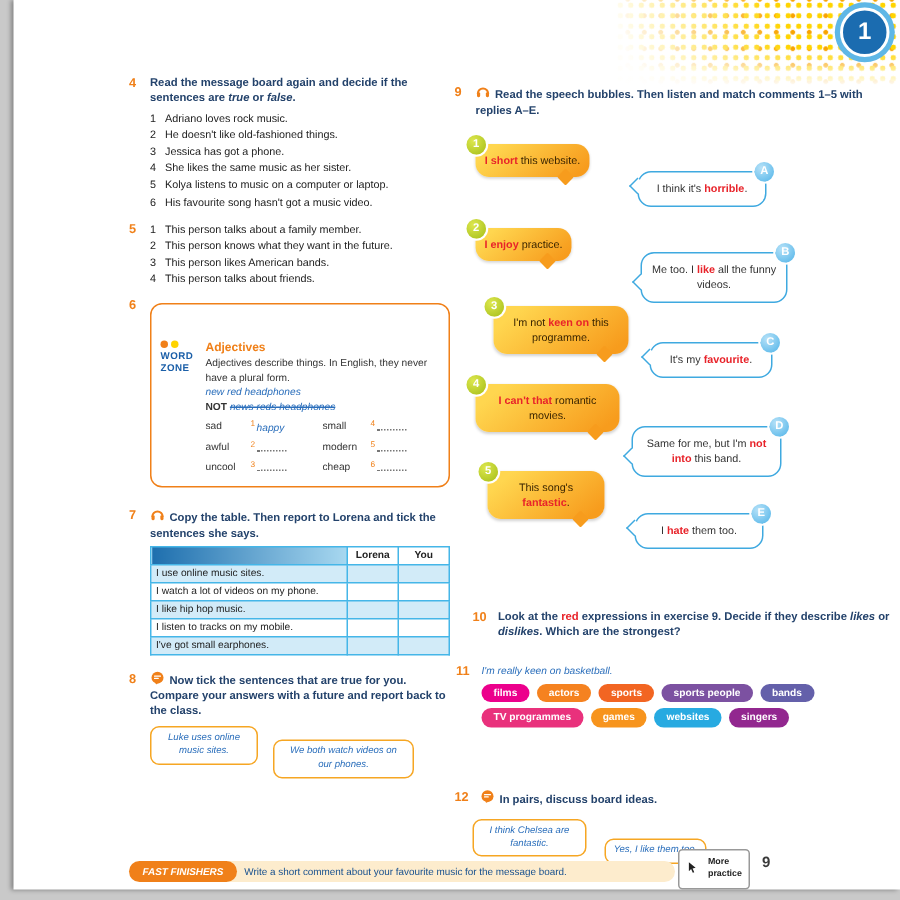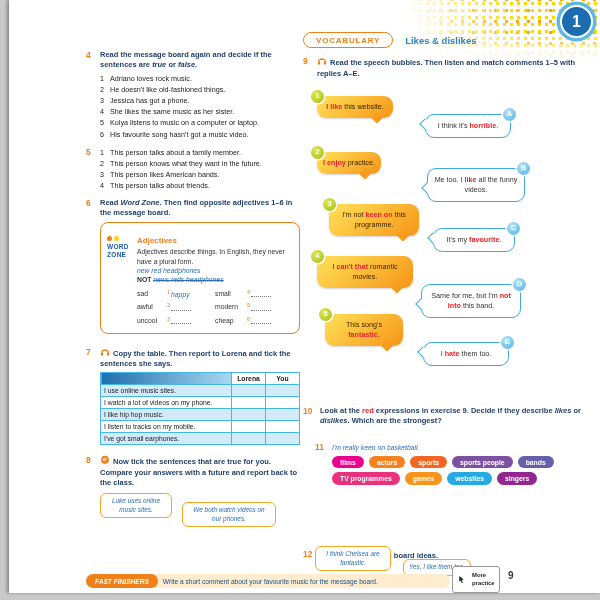--- a/index.html
+++ b/index.html
@@ -21,21 +21,21 @@
 .exnum{width:14px;flex-shrink:0;color:#f08019;font-weight:bold;font-size:8.5px;line-height:1.25}
 .exnum2{width:17px;flex-shrink:0;color:#f08019;font-weight:bold;font-size:8.5px;line-height:1.25}
 .exbody{flex:1;min-width:0}
 .rubric{font-size:7.5px;font-weight:bold;color:#23426b;line-height:1.32;margin-bottom:3px}
 .items .item{display:flex;font-size:7.2px;color:#222;line-height:1.55}
 .inum{width:10px;flex-shrink:0}
 .itxt{flex:1}
 .icon{display:inline-block;vertical-align:-1px;margin-right:3px}
 
 
-.wz{border:1.5px solid #f08019;border-radius:8px;display:flex;padding:12px 6px 6px;margin:4px 0 6px;background:#fff}
+.wz{border:1.5px solid #f08019;border-radius:8px;display:flex;padding:23px 6px 6px;margin:4px 0 6px;background:#fff}
 .wz-label{width:30px;flex-shrink:0;padding-top:1px}
 .wz-dots{display:flex;gap:2px;margin-bottom:2px}
 .dot{width:5px;height:5px;border-radius:50%;display:inline-block}
 .d1{background:#f08019}.d2{background:#ffd400}
 .wz-word{display:block;font-size:6.5px;font-weight:bold;color:#1b5fa8;letter-spacing:.3px;line-height:1.25}
 .wz-content{flex:1;font-size:6.8px;color:#333;line-height:1.38}
 .wz-head{color:#f08019;font-weight:bold;font-size:8px;margin-bottom:1px}
 .wz-ex{color:#2a6ebb;font-style:italic}
 .wz-not{font-weight:bold}
 .wz-strike{color:#2a6ebb;font-style:italic;text-decoration:line-through}
@@ -80,23 +80,23 @@
 .c2{left:14px;top:62px;width:64px}
 .c3{left:26px;top:114px;width:90px}
 .c4{left:14px;top:166px;width:96px}
 .c5{left:22px;top:224px;width:78px}
 .ra{left:122px;top:24px;width:86px}
 .rb{left:124px;top:78px;width:98px}
 .rc{left:130px;top:138px;width:82px}
 .rd{left:118px;top:194px;width:100px}
 .re{left:120px;top:252px;width:86px}
 
-.ex10{position:absolute;top:374px;left:0;width:100%;display:flex}
-.ex11{position:absolute;top:410px;left:12px;width:100%;display:flex}
-.ex12{position:absolute;top:517px;left:0;width:100%;display:flex}
+.ex10{position:absolute;top:374px;left:12px;width:100%;display:flex}
+.ex11{position:absolute;top:410px;left:1px;width:100%;display:flex}
+.ex12{position:absolute;top:494px;left:0;width:100%;display:flex}
 .hand{color:#2a6ebb;font-style:italic;font-size:6.8px;margin:2px 0 5px}
 .pills{display:flex;flex-wrap:wrap;gap:4px 5px;margin-top:1px}
 .pill{border-radius:8px;color:#fff;font-weight:bold;font-size:6.8px;padding:2.5px 8px;line-height:1.1}
 .qr1{position:absolute;left:12px;top:514px;width:76px}
 .qr2{position:absolute;left:100px;top:527px;width:68px}
 
 
 .ffbar{position:absolute;left:77px;top:574px;width:364px;height:14px;display:flex;align-items:stretch}
 .fflabel{background:#f08019;border-radius:8px;color:#fff;font-style:italic;font-weight:bold;font-size:6.6px;padding:2px 9px;z-index:1;display:flex;align-items:center;white-space:nowrap}
 .fftext{background:#fdeccd;border-radius:0 8px 8px 0;margin-left:-6px;padding:0 8px 0 11px;font-size:6.6px;color:#17508e;display:flex;align-items:center;flex:1}
@@ -171,21 +171,20 @@
               <span class="inum">4</span>
               <span class="itxt">This person talks about friends.</span>
             </div>
         </div>
       </div>
     </section>
 
     <section class="ex">
       <span class="exnum">6</span>
       <div class="exbody">
-        <p class="rubric"><span>Read </span><i>Word Zone</i><span>. Then find opposite adjectives 1–6 in the message board.</span></p>
 
         <div class="wz">
           <div class="wz-label">
             <span class="wz-dots">
                 <span class="dot d1"></span>
                 <span class="dot d2"></span>
               </span>
             <span class="wz-word">WORD</span>
             <span class="wz-word">ZONE</span>
           </div>
@@ -269,38 +268,34 @@
         <div class="quotes">
           <div class="quote q1">Luke uses online music sites.</div>
           <div class="quote q2">We both watch videos on our phones.</div>
         </div>
       </div>
     </section>
   </div>
 
   <div class="col-right">
 
-    <div class="vhead">
-      <span class="vpill">VOCABULARY</span>
-      <span class="vtitle">Likes &amp; dislikes</span>
-    </div>
 
     <section class="ex9">
       <span class="exnum">9</span>
       <div class="exbody">
         <p class="rubric"><span class="icon"><svg viewBox="0 0 20 20" width="10" height="10">
                 <path d="M3 13 a7 7 0 0 1 14 0" fill="none" stroke="#f08019" stroke-width="2.6"></path>
                 <rect x="2" y="11" width="4.2" height="6.5" rx="1.8" fill="#f08019"></rect>
                 <rect x="13.8" y="11" width="4.2" height="6.5" rx="1.8" fill="#f08019"></rect>
               </svg></span><span>Read the speech bubbles. Then listen and match comments 1–5 with replies A–E.</span></p>
       </div>
     </section>
 
     <div class="canvas">
-      <div class="cbub c1"><span class="badge nbadge">1</span><span></span><span class="red">I like</span><span> this website.</span></div>
+      <div class="cbub c1"><span class="badge nbadge">1</span><span></span><span class="red">I short</span><span> this website.</span></div>
       <div class="cbub c2"><span class="badge nbadge">2</span><span></span><span class="red">I enjoy</span><span> practice.</span></div>
       <div class="cbub c3"><span class="badge nbadge">3</span><span>I'm not </span><span class="red">keen on</span><span> this programme.</span></div>
       <div class="cbub c4"><span class="badge nbadge">4</span><span></span><span class="red">I can't that</span><span> romantic movies.</span></div>
       <div class="cbub c5"><span class="badge nbadge">5</span><span>This song's </span><span class="red">fantastic</span><span>.</span></div>
 
       <div class="rbub ra"><span class="badge lbadge">A</span><span>I think it's </span><span class="red">horrible</span><span>.</span></div>
       <div class="rbub rb"><span class="badge lbadge">B</span><span>Me too. I </span><span class="red">like</span><span> all the funny videos.</span></div>
       <div class="rbub rc"><span class="badge lbadge">C</span><span>It's my </span><span class="red">favourite</span><span>.</span></div>
       <div class="rbub rd"><span class="badge lbadge">D</span><span>Same for me, but I'm </span><span class="red">not into</span><span> this band.</span></div>
       <div class="rbub re"><span class="badge lbadge">E</span><span>I </span><span class="red">hate</span><span> them too.</span></div>

